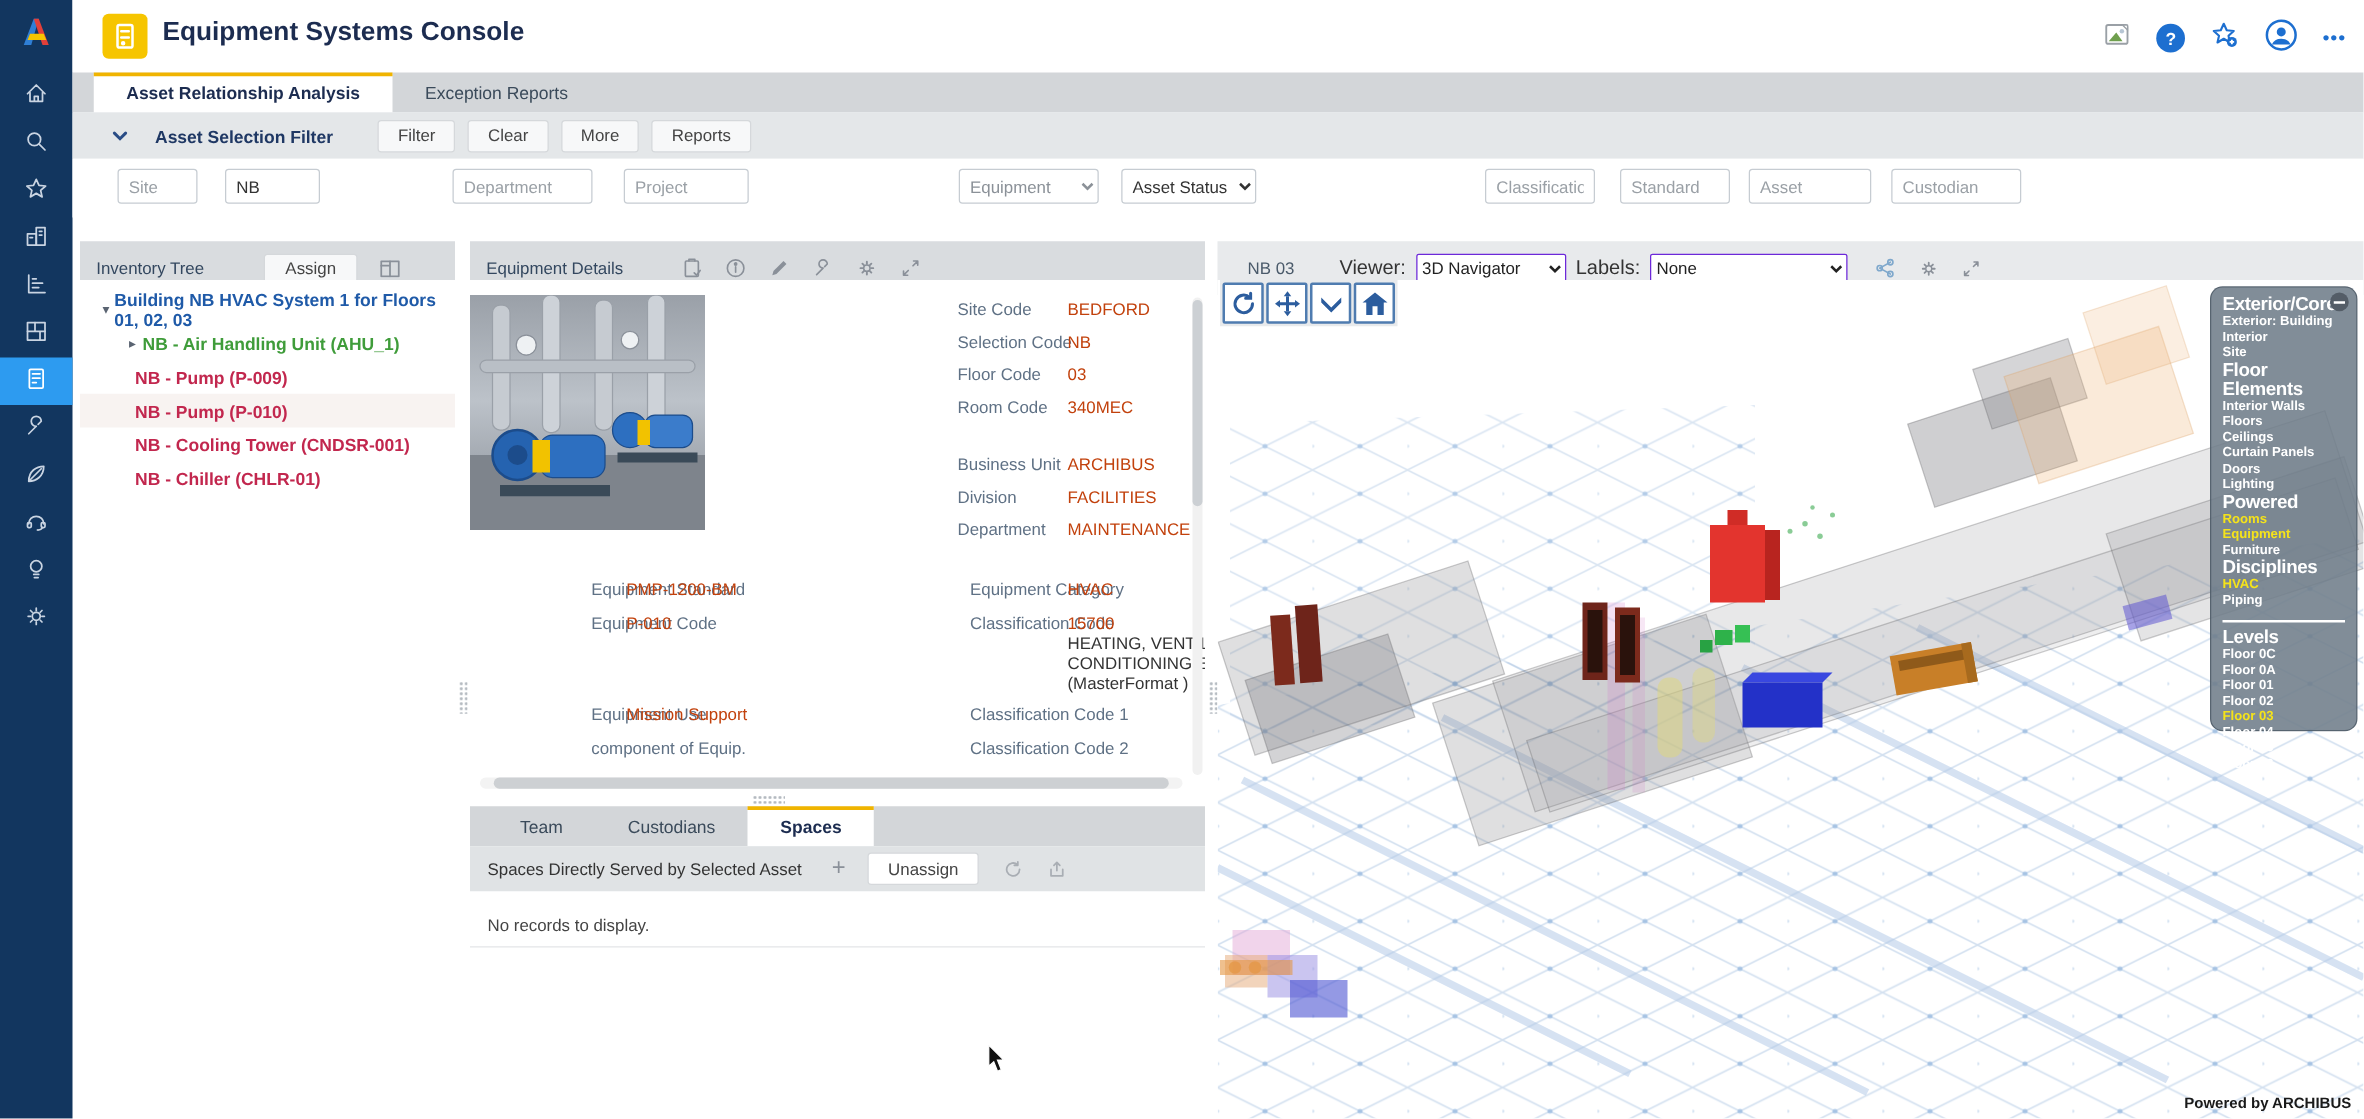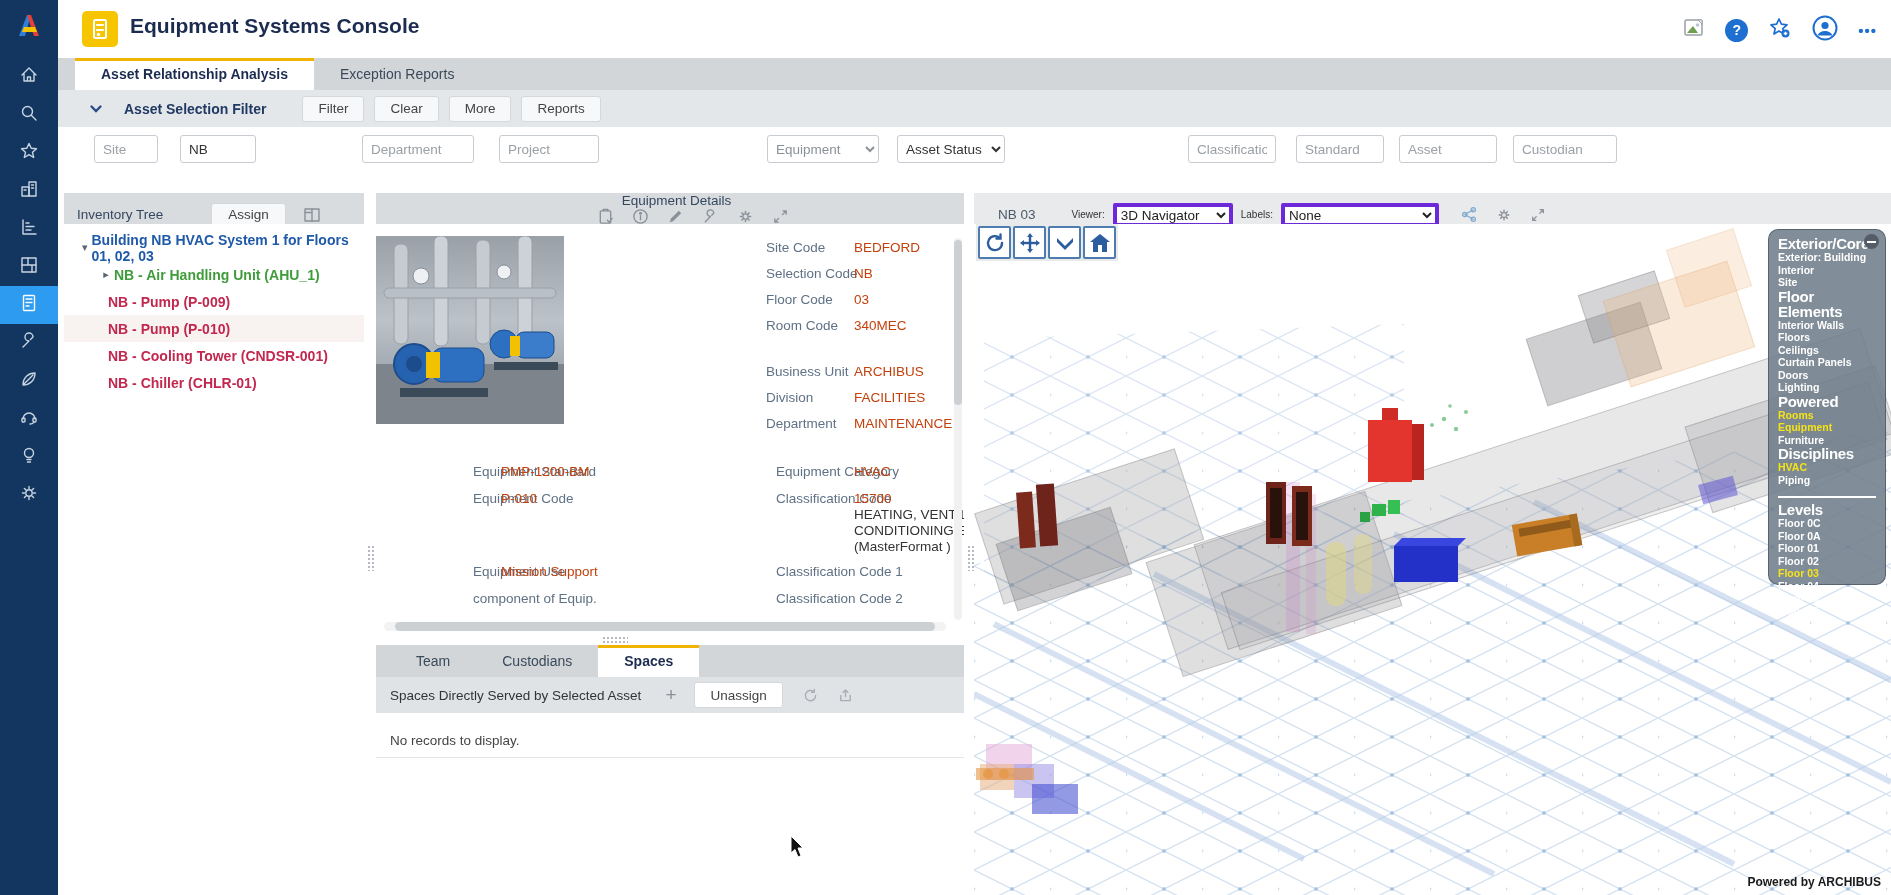--- a/index.html
+++ b/index.html
@@ -59,21 +59,21 @@
   .tree-body{position:absolute;left:64px;top:224px;width:300px;bottom:0;background:#fff;padding-top:10px;}
   .trow{height:27px;display:flex;align-items:center;font-size:14px;font-weight:bold;cursor:pointer;}
   .trow .arrow{color:#5a6472;font-size:11px;width:16px;text-align:center;}
   .t-root{padding-left:14px;color:#1f5aa8;}
   .t-child{padding-left:44px;}
   .t-green{color:#3f9c3a;}
   .t-red{color:#c2274e;}
   .t-selected{background:#f8f3f1;}
 
   
-  .det-head{left:376px;top:193px;width:588px;flex-direction:column;}
+  .det-head{left:376px;top:193px;width:588px;}
   .det-icons{display:flex;gap:18px;margin-left:46px;}
   .det-body{position:absolute;left:376px;top:224px;width:588px;height:410px;background:#fff;overflow:hidden;}
   .photo{position:absolute;left:0;top:12px;width:188px;height:188px;overflow:hidden;
          background:linear-gradient(180deg,#9aa0a8 0%,#bcc2c9 45%,#868c95 100%);}
   .frow{position:absolute;height:18px;font-size:13.5px;white-space:nowrap;}
   .flabel{position:absolute;right:0;color:#5f7185;}
   .fvalue{position:absolute;left:8px;color:#c2410c;}
   .lblcol{width:180px;}
   .vscroll{position:absolute;right:2px;top:14px;width:8px;height:382px;background:#f1f1f1;border-radius:4px;}
   .vthumb{position:absolute;left:0;top:2px;width:8px;height:165px;background:#ccd0d4;border-radius:4px;}
@@ -89,23 +89,23 @@
            display:flex;align-items:center;font-size:13.5px;color:#333;box-sizing:border-box;padding-left:14px;}
   .plus{color:#8a9099;font-size:19px;margin-left:24px;cursor:pointer;}
   .unassign{margin-left:18px;background:#fff;}
   .subicon{color:#a9aeb4;margin-left:20px;display:flex;cursor:pointer;}
   .subicon svg{stroke:currentColor;fill:none;stroke-width:1.5;stroke-linecap:round;stroke-linejoin:round;}
   .empty-msg{position:absolute;left:390px;top:733px;font-size:13.5px;color:#444;}
   .bdivider{position:absolute;left:376px;width:588px;top:757px;height:1px;background:#e3e5e7;}
 
   
   .view-head{left:974px;right:0;top:193px;background:#e8eaec;display:flex;align-items:center;gap:8px;padding-left:24px;}
-  .vh-label{font-size:10px;color:#333;}
+  .vh-label{font-size:16px;color:#333;}
   .vh-floor{font-size:13.5px;color:#4a5a6a;margin-right:28px;}
-  .vh-sel{height:24px;border:4px solid #6d28d9;border-radius:2px;font-size:13.5px;font-family:inherit;background:#fff;color:#222;}
+  .vh-sel{height:24px;border:1px solid #6d28d9;border-radius:2px;font-size:13.5px;font-family:inherit;background:#fff;color:#222;}
   .vh-icons{display:flex;gap:18px;margin-left:14px;align-items:center;}
   .canvas{position:absolute;left:974px;top:224px;right:0;bottom:0;background:#fff;overflow:hidden;}
   .toolbar{position:absolute;left:2px;top:0;background:#e8eaec;padding:2px;display:flex;gap:2px;}
   .tool-btn{width:33px;height:33px;background:#fff;border:2px solid #4f7cb0;border-radius:2px;box-sizing:border-box;
             display:flex;align-items:center;justify-content:center;color:#2c5d9e;cursor:pointer;}
   .scene{position:absolute;left:0;top:0;}
 
   
   .legend{position:absolute;top:5px;right:5px;width:118px;height:356px;background:rgba(112,125,138,0.88);
           border-radius:10px;border:1px solid rgba(70,82,95,.7);padding:6px 9px;box-sizing:border-box;color:#fff;}

